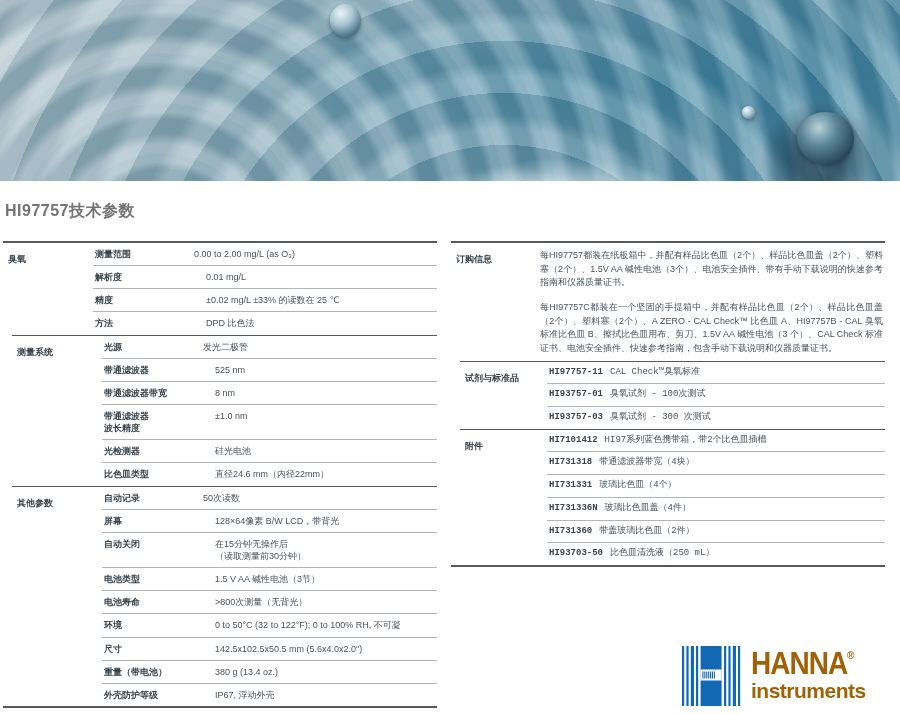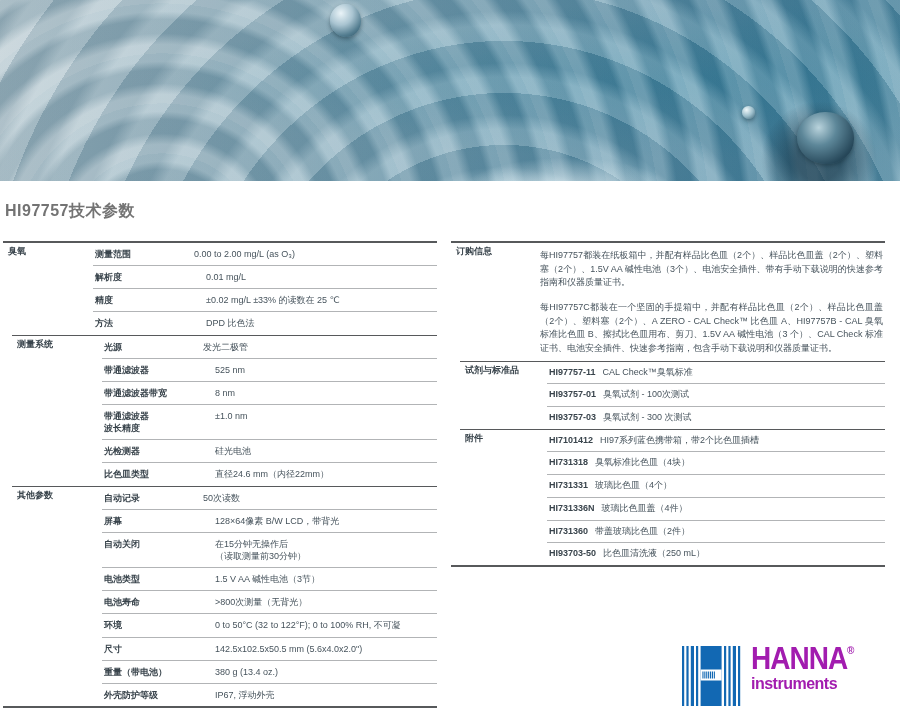--- a/index.html
+++ b/index.html
@@ -24,47 +24,47 @@
   .droplet.small{background:radial-gradient(circle at 35% 30%, #f0f8fa 0%, #9cbecb 50%, #3d6375 100%);}
   .droplet.dark{background:radial-gradient(circle at 38% 30%, #b9d3dc 0%, #5d8799 35%, #27485a 75%, #16303f 100%);}
 
   
   .page-title{position:absolute;left:5px;top:201px;font-size:16px;font-weight:700;color:#737373;letter-spacing:0.5px;}
 
   
   .spec-table{position:absolute;top:241px;border-top:2px solid #57595b;border-bottom:2px solid #57595b;font-size:9px;}
   .spec-table .section{display:flex;}
   .spec-table .section + .section{border-top:1.5px solid #57595b;margin-left:9px;}
-  .group-cell{flex:none;padding:2px 3px 4px 5px;font-weight:700;color:#39444c;}
+  .group-cell{flex:none;padding:10px 3px 4px 5px;font-weight:700;color:#39444c;}
   .rows{flex:1;display:flex;flex-direction:column;min-width:0;}
 
   
   #left-table{left:3px;width:434px;}
   #left-table .group-cell{width:82px;}
   .lt-row{display:flex;}
   .lt-row + .lt-row{border-top:1px solid #b2b4b6;gap:12px;}
   .lt-label{flex:none;width:93px;padding:5px 4px 5px 2px;font-weight:700;color:#39444c;white-space:pre-line;line-height:1.35;}
   .lt-value{flex:1;padding:5px 4px 5px 2px;color:#46535c;white-space:pre-line;line-height:1.35;min-width:0;}
 
   
   #right-table{left:451px;width:434px;}
   #right-table .group-cell{width:79px;}
   .rt-paragraph{padding:6px 2px 5px 2px;line-height:1.52;color:#46535c;text-align:justify;}
-  .rt-item{display:flex;gap:7px;padding:5px 2px;line-height:1.3;}
+  .rt-item{display:flex;gap:7px;padding:5px 2px;line-height:1.3;font-family:Liberation Mono, monospace;}
   .rt-item + .rt-item{border-top:1px solid #b2b4b6;}
   .rt-code{font-weight:700;color:#39444c;white-space:nowrap;}
   .rt-desc{color:#46535c;}
 
   
   .logo{position:absolute;left:682px;top:646px;width:216px;height:60px;display:flex;gap:5px;align-items:stretch;}
   .logo-mark{flex:none;}
-  .logo-text{display:flex;flex-direction:column;color:#a21caf;}
+  .logo-text{display:flex;flex-direction:column;justify-content:center;color:#a16207;}
   .brand{font-size:28px;font-weight:700;line-height:0.92;letter-spacing:-1px;transform:scaleY(1.1);transform-origin:left center;white-space:nowrap;}
   .brand sup{font-size:10px;vertical-align:14px;letter-spacing:0;}
-  .brand-sub{font-size:16px;font-weight:700;letter-spacing:-0.5px;line-height:1;margin-top:4px;white-space:nowrap;}
+  .brand-sub{font-size:21px;font-weight:700;letter-spacing:-0.5px;line-height:1;margin-top:4px;white-space:nowrap;}
 </style>
 </head>
 <body>
 
 <div class="page">
 
   <div class="header-photo">
     <div class="droplet" style="left:330px;top:4px;width:31px;height:33px;"></div>
     <div class="droplet small" style="left:742px;top:106px;width:13px;height:13px;"></div>
     <div class="droplet dark" style="left:797px;top:112px;width:57px;height:52px;"></div>
@@ -194,21 +194,21 @@
       </div>
       <div class="section">
         <div class="group-cell">附件</div>
         <div class="rows">
           <div class="rt-item">
             <span class="rt-code">HI7101412</span>
             <span class="rt-desc">HI97系列蓝色携带箱，带2个比色皿插槽</span>
           </div>
           <div class="rt-item">
             <span class="rt-code">HI731318</span>
-            <span class="rt-desc">臭氧标准比色皿（4块）</span>
+            <span class="rt-desc">带通滤波器带宽（4块）</span>
           </div>
           <div class="rt-item">
             <span class="rt-code">HI731331</span>
             <span class="rt-desc">玻璃比色皿（4个）</span>
           </div>
           <div class="rt-item">
             <span class="rt-code">HI731336N</span>
             <span class="rt-desc">玻璃比色皿盖（4件）</span>
           </div>
           <div class="rt-item">

